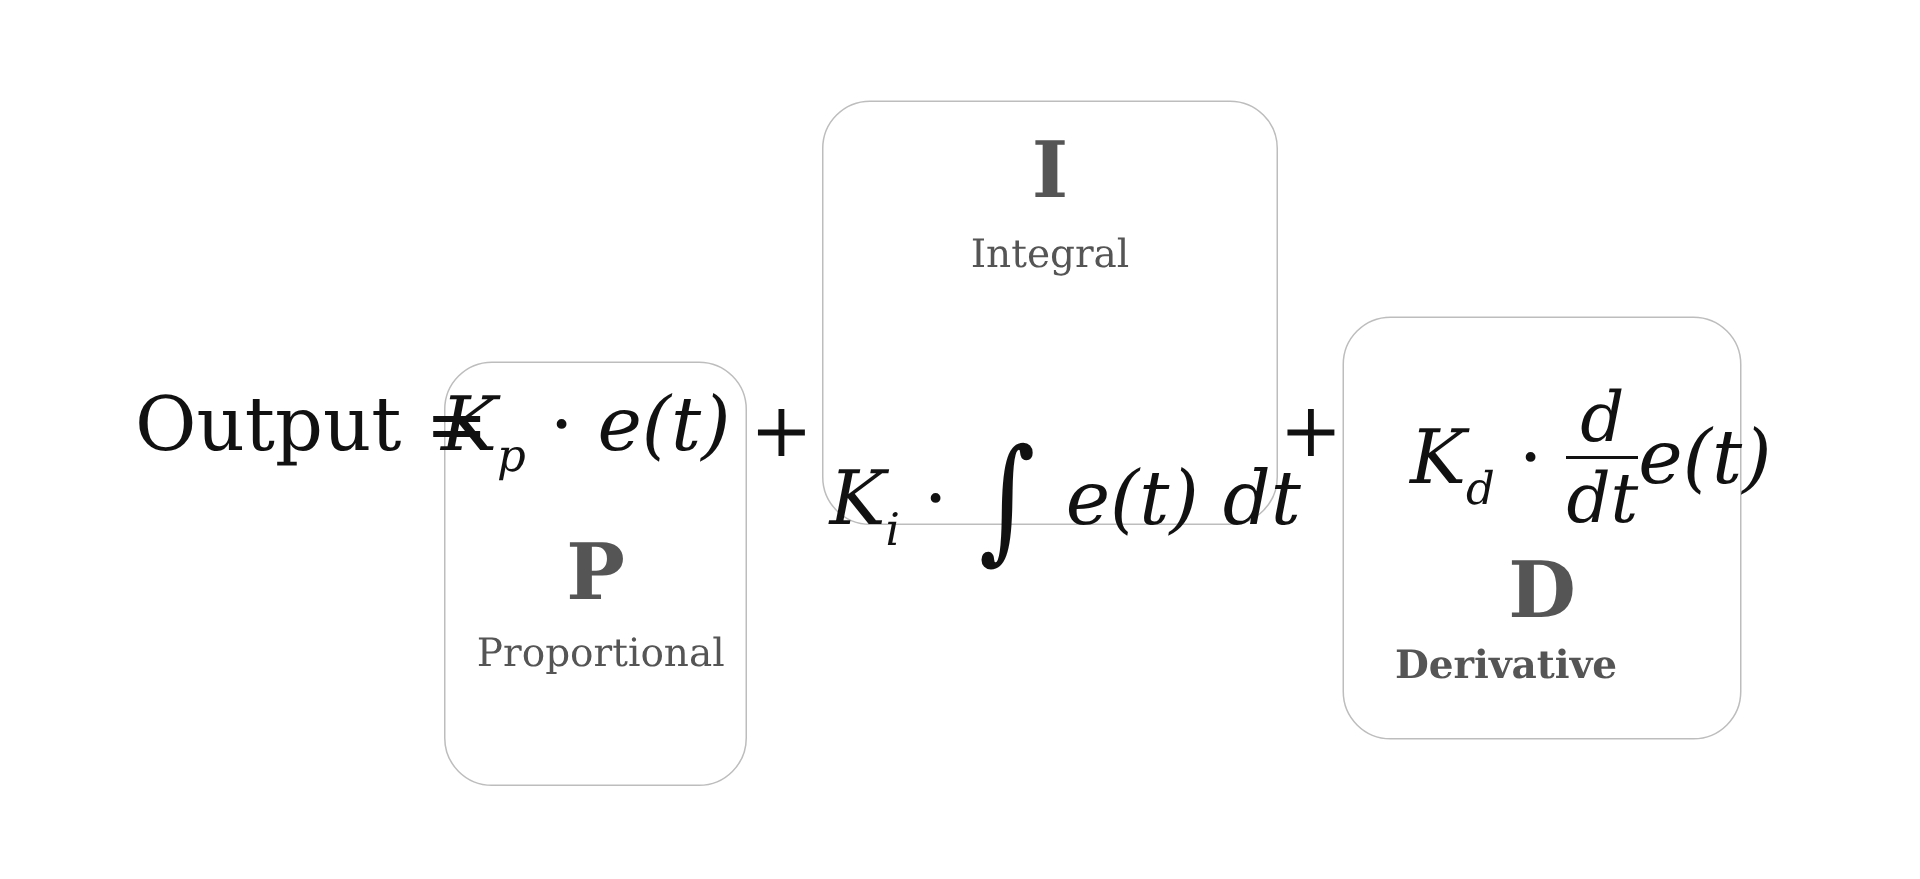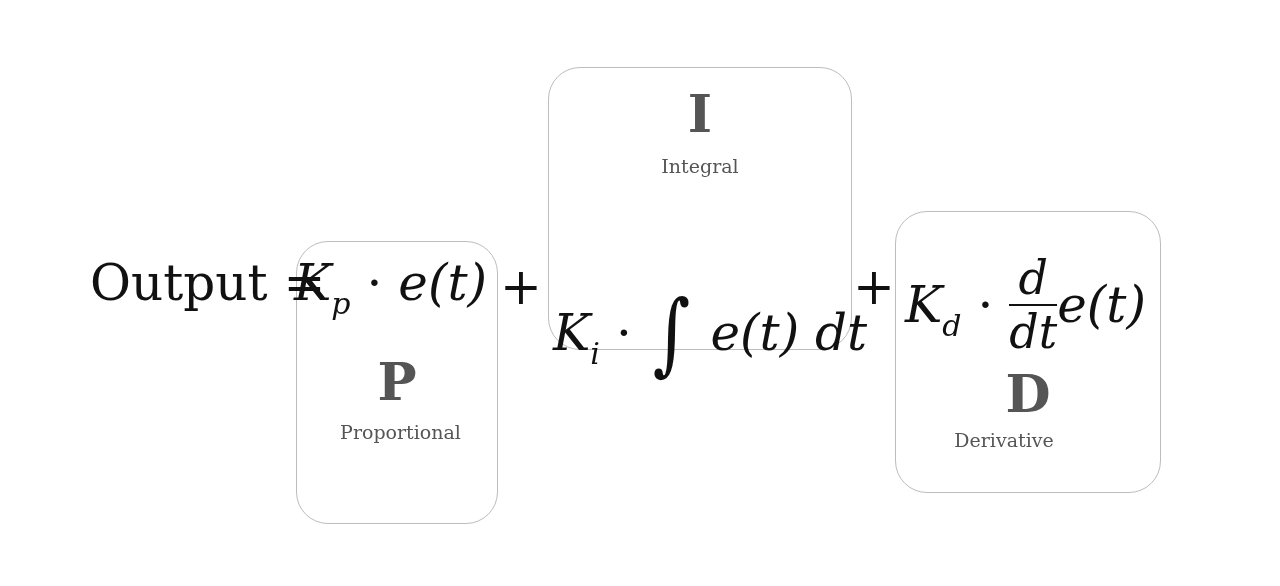--- a/index.html
+++ b/index.html
@@ -2,41 +2,41 @@
 <html><head>
 <meta charset="utf-8">
 <style>
   html, body { margin:0; padding:0; }
   body { width:1280px; height:586px; background:#ffffff; position:relative; overflow:hidden; }
   .box { position:absolute; border:1.5px solid #bdbdbd; border-radius:32px; box-sizing:border-box; background:transparent; }
   .math { position:absolute; font-family:"DejaVu Serif", "Liberation Serif", serif; color:#111; font-size:50px; line-height:1; white-space:nowrap; }
   .it { font-style:italic; }
   .sub { font-size:30px; font-style:italic; position:relative; top:14px; }
   .letter { position:absolute; font-family:"DejaVu Serif", serif; font-weight:bold; color:#555; font-size:52px; text-align:center; line-height:1; }
-  .label { position:absolute; font-family:"DejaVu Serif", serif; color:#555; font-size:19px; text-align:center; line-height:1; }
+  .label { position:absolute; font-family:"DejaVu Serif", serif; color:#555; font-size:26px; text-align:center; line-height:1; }
   .frac { display:inline-block; vertical-align:middle; text-align:center; position:relative; top:-4px; }
   .frac .num, .frac .den { display:block; font-style:italic; font-size:46px; line-height:1.05; }
   .frac .bar { display:block; height:2px; background:#111; margin:2px 0; }
   .integral { font-size:90px; font-style:italic; display:inline-block; transform:scaleX(0.8); position:relative; top:14px; }
 </style>
 </head>
 <body>
 
 <div class="box" style="left:296px;top:241px;width:202px;height:283px;"></div>
 <div class="box" style="left:548px;top:67px;width:304px;height:283px;"></div>
 <div class="box" style="left:895px;top:211px;width:266px;height:282px;"></div>
 
 <div class="letter" style="left:296px;width:202px;top:356px;">P</div>
 <div class="label" style="left:296px;width:209px;top:423px;">Proportional</div>
 
 <div class="letter" style="left:548px;width:304px;top:88px;">I</div>
 <div class="label" style="left:548px;width:304px;top:157px;">Integral</div>
 
 <div class="letter" style="left:895px;width:266px;top:368px;">D</div>
-<div class="label" style="left:895px;width:218px;top:431px;">Derivative</div>
+<div class="label" style="left:895px;width:218px;top:431px;font-weight:bold;">Derivative</div>
 
 <div class="math" style="left:90px;top:258px;">
   <span>Output</span>
   <span>=</span>
 </div>
 
 <div class="math" style="left:294px;top:258px;">
   <span class="it">K</span><span class="sub">p</span>
   <span>·</span>
   <span class="it">e(t)</span>
@@ -47,21 +47,21 @@
 <div class="math" style="left:553px;top:258px;margin-top:16px;">
   <span class="it">K</span><span class="sub">i</span>
   <span>·</span>
   <span class="integral">∫</span>
   <span class="it">e(t)</span>
   <span class="it">dt</span>
 </div>
 
 <div class="math" style="left:853px;top:262px;">+</div>
 
-<div class="math" style="left:905px;top:258px;">
+<div class="math" style="left:940px;top:258px;">
   <span class="it">K</span><span class="sub">d</span>
   <span>·</span>
   <span class="frac">
     <span class="num">d</span>
     <span class="bar"></span>
     <span class="den">dt</span>
   </span><span class="it">e(t)</span>
 </div>
 
 </body></html>

